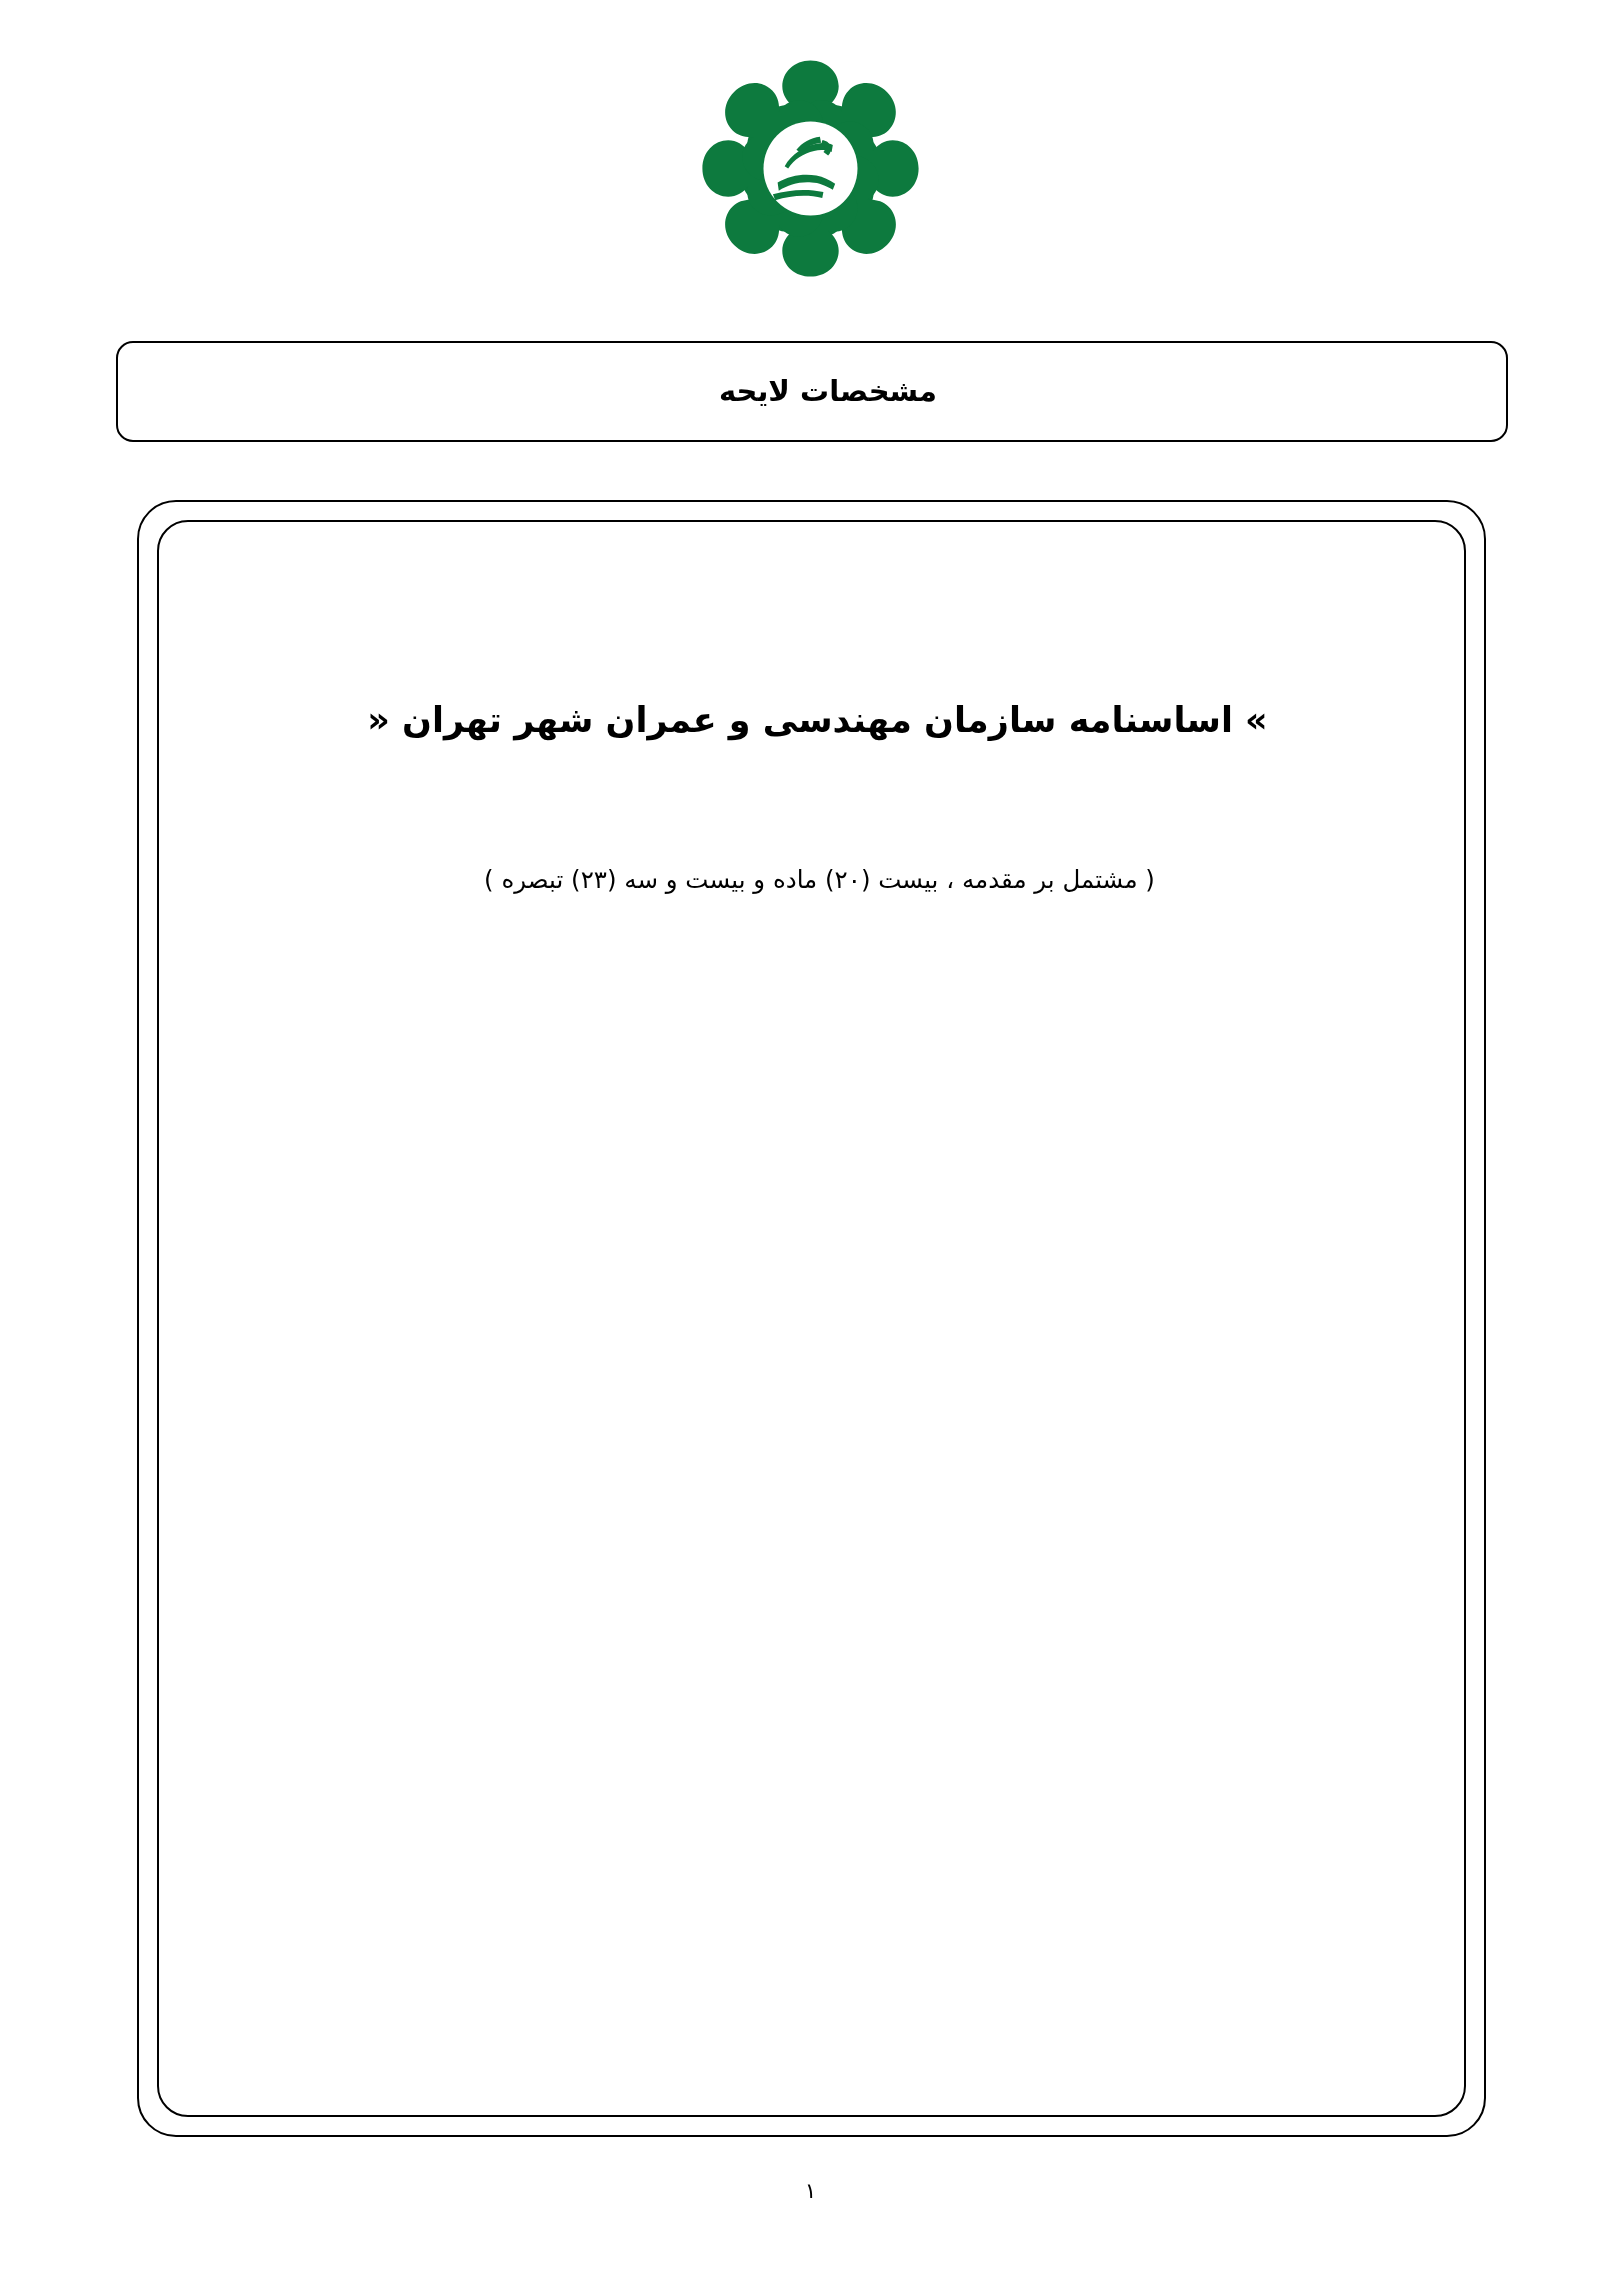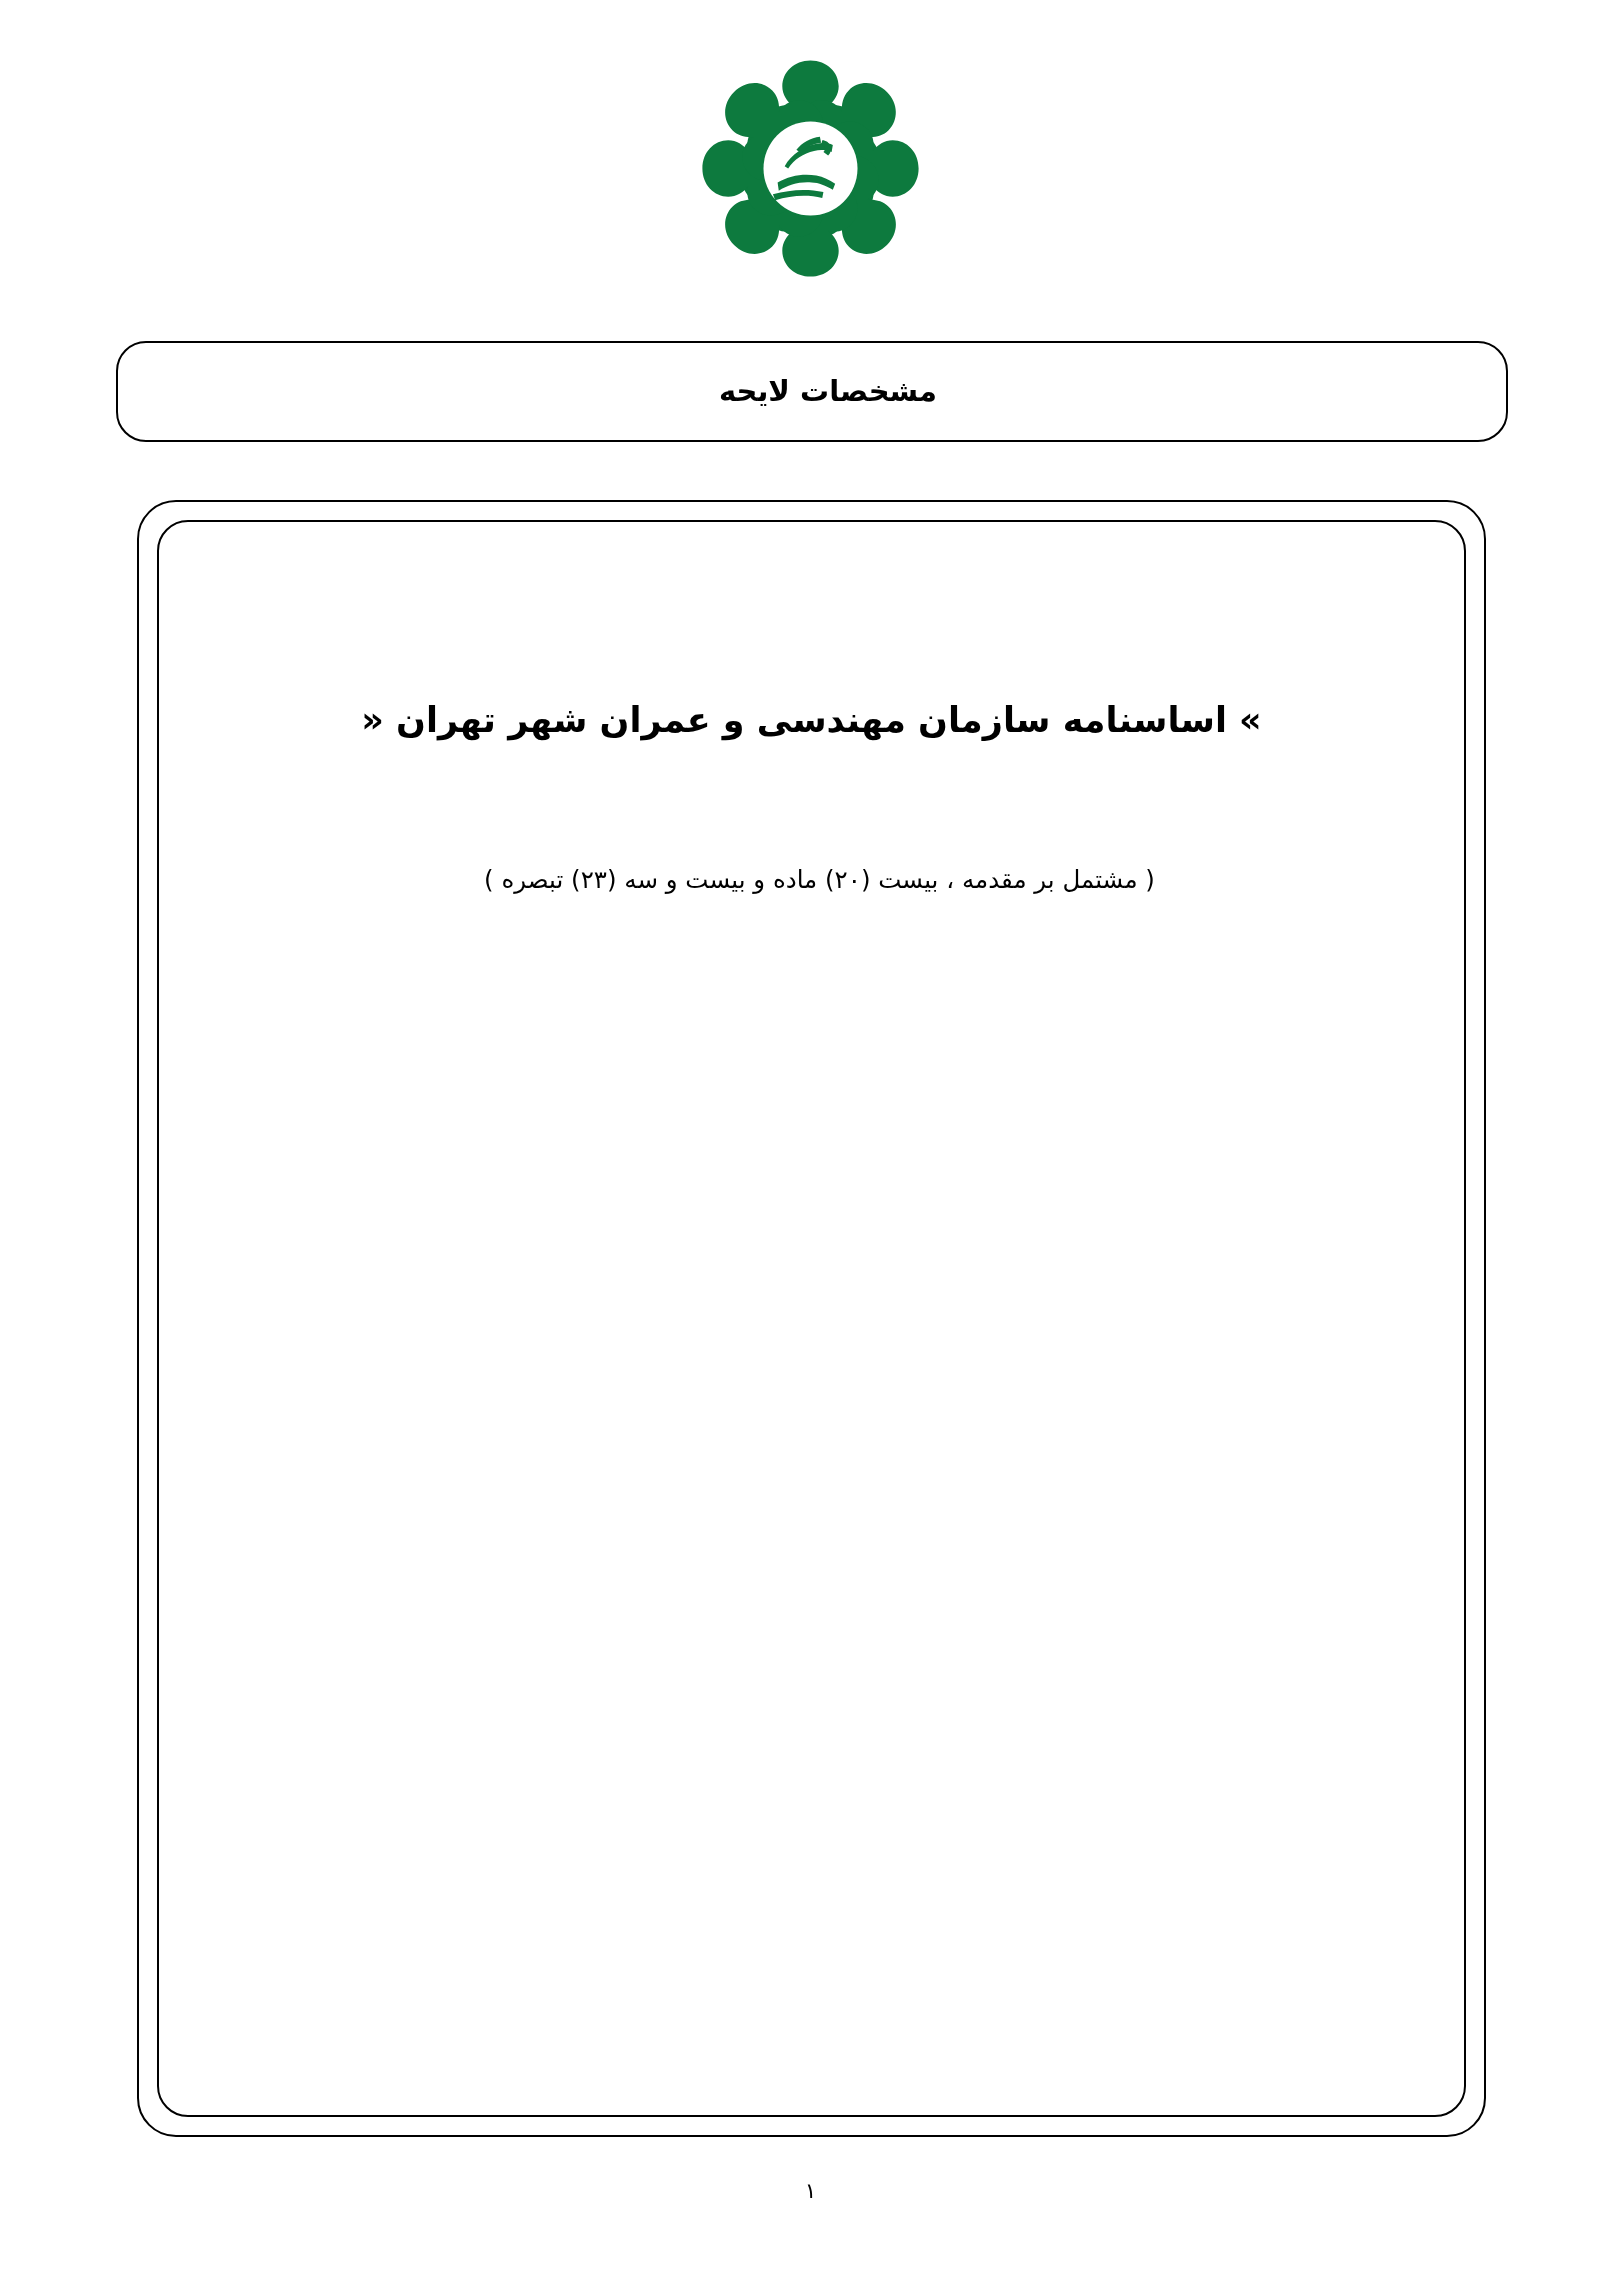--- a/index.html
+++ b/index.html
@@ -32,21 +32,21 @@
 
   
   .header-pill {
     position: absolute;
     top: 341px;
     left: 116px;
     width: 1392px;
     height: 101px;
     box-sizing: border-box;
     border: 2px solid #000000;
-    border-radius: 30px;
+    border-radius: 17px;
     display: flex;
     align-items: center;
     justify-content: center;
     background: #ffffff;
     padding-left: 32px;
   }
   .header-pill .title {
     font-size: 29px;
     font-weight: bold;
     letter-spacing: 0.5px;
@@ -81,20 +81,21 @@
   .doc-title {
     position: absolute;
     top: 172px;
     left: 0;
     width: 100%;
     text-align: center;
     font-size: 35px;
     font-weight: bold;
     direction: rtl;
     line-height: 1.5;
+    padding-left: 6px;
   }
   .doc-subtitle {
     position: absolute;
     top: 338px;
     left: 0;
     width: 100%;
     text-align: center;
     font-size: 24.5px;
     font-weight: normal;
     direction: rtl;

